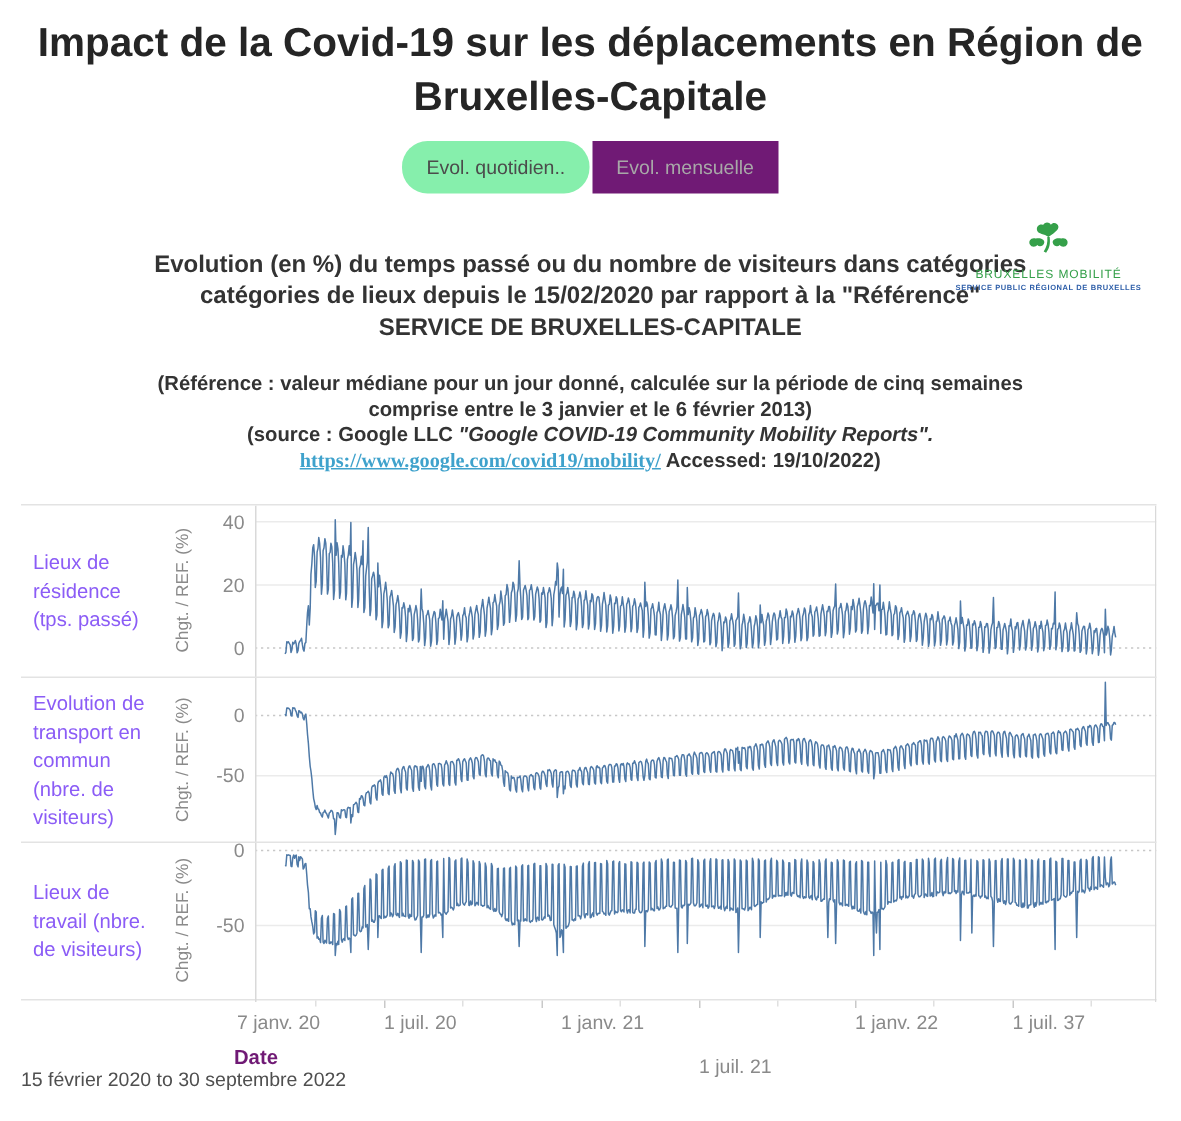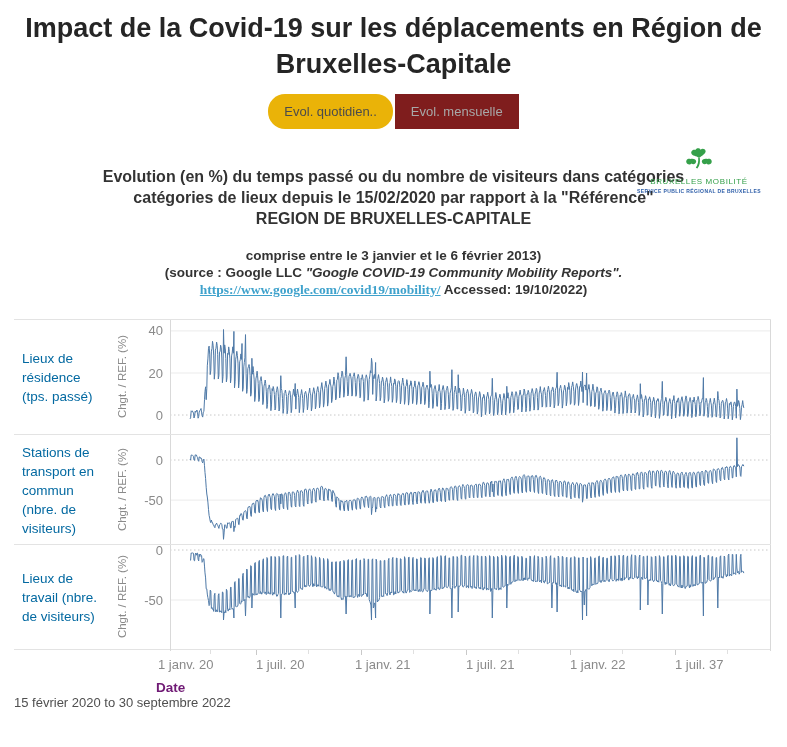--- a/index.html
+++ b/index.html
@@ -5,39 +5,39 @@
   * { box-sizing: border-box; margin: 0; padding: 0; }
   body { background: #ffffff; font-family: "Liberation Sans", sans-serif; }
   .page { position: relative; width: 787px; height: 747px; background: #fff; overflow: hidden; }
 
   .title { padding-top: 10px; text-align: center; font-size: 27px; line-height: 36px;
            font-weight: 700; color: #252525; letter-spacing: 0; }
 
   .tabs { margin-top: 12px; display: flex; justify-content: center; gap: 2px; }
   .tab { height: 35px; line-height: 35px; padding: 0 16px; font-size: 13px; min-width: 113px;
          text-align: center; cursor: pointer; border: none; }
-  .tab.active { background: #eab308; color: #4b4b4b; border-radius: 17px; }
-  .tab.inactive { background: #7f1d1d; color: #a8a8a8; }
+  .tab.active { background: #86efac; color: #4b4b4b; border-radius: 17px; }
+  .tab.inactive { background: #701a75; color: #a8a8a8; }
 
   .logo { position: absolute; top: 146px; right: 8px; width: 160px; text-align: center; }
   .logo .lname { font-size: 8px; font-weight: 400; letter-spacing: 0.6px; margin-top: 1px; }
   .logo .ltag  { font-size: 5px; font-weight: 700; letter-spacing: 0.4px; margin-top: 2px; }
 
   .subtitle { margin-top: 37px; text-align: center; font-size: 16px; line-height: 21px;
               font-weight: 700; color: #333333; }
   .refnote { margin-top: 18px; text-align: center; font-size: 13.5px; line-height: 17px;
              font-weight: 700; color: #333333; }
   .refnote .ital { font-style: italic; }
   .refnote a { font-weight: 700; text-decoration: underline; }
 
   .chartpanel { position: relative; margin-top: 21px; margin-left: 14px; width: 757px; }
   .crow { position: relative; border-top: 1px solid #e3e3e3; }
   .crow:last-of-type { border-bottom: 1px solid #e3e3e3; }
   .rlabel { position: absolute; left: 8px; top: 50%; transform: translateY(-50%);
-            width: 92px; font-size: 13.5px; line-height: 19px; color: #0369a1; }
+            width: 92px; font-size: 13.5px; line-height: 19px; color: #8b5cf6; }
   .ylab { position: absolute; left: 98px; top: 0; height: 100%; width: 20px;
           display: flex; align-items: center; justify-content: center; }
   .ylab span { writing-mode: vertical-rl; transform: rotate(180deg); font-size: 11.5px; color: #8a8a8a; }
   .plot { position: absolute; left: 120px; top: 0; }
   svg text.ytick { font-family: "Liberation Sans", sans-serif; font-size: 13px; fill: #8a8a8a; }
 
   .xaxis { position: relative; margin-left: 156px; width: 601px; height: 28px; }
   .xaxis .tickmark { position: absolute; top: 0; width: 1px; height: 5px; background: #c9c9c9; }
   .xaxis .minormark { position: absolute; top: 0; width: 1px; height: 4px; background: #e0e0e0; }
   .xaxis .xlab { position: absolute; top: 7px; font-size: 13px; color: #8a8a8a; white-space: nowrap; }
@@ -67,24 +67,25 @@
         <path d="M14.2 12 h1.6 c0.4 4 0.2 7 -2.4 10.5 l-1.6 -0.8 C13.8 18.6 14.5 15.8 14.2 12 Z"></path>
       </g>
     </svg>
     <div class="lname" style="color: rgb(53, 160, 74);">BRUXELLES MOBILITÉ</div>
     <div class="ltag" style="color: rgb(44, 93, 168);">SERVICE PUBLIC RÉGIONAL DE BRUXELLES</div>
   </div>
 
   <div class="subtitle">
     <div>Evolution (en %) du temps passé ou du nombre de visiteurs dans catégories</div>
     <div>catégories de lieux depuis le 15/02/2020 par rapport à la "Référence"</div>
-    <div>REGION DE BRUXELLES-CAPITALE</div>
+    <div>SERVICE DE BRUXELLES-CAPITALE</div>
   </div>
 
   <div class="refnote">
+    <div>(Référence : valeur médiane pour un jour donné, calculée sur la période de cinq semaines</div>
     <div>comprise entre le 3 janvier et le 6 février 2013)</div>
     <div><span>(source : Google LLC </span><span class="ital">"Google COVID-19 Community Mobility Reports".</span></div>
     <div><a href="#" id="mobility-link" style="color: rgb(63, 162, 204); font-family: Liberation Serif, serif;">https://www.google.com/covid19/mobility/</a><span> Accessed: 19/10/2022)</span></div>
   </div>
 
   <div class="chartpanel">
 
     <div class="crow" id="crow-0" style="height: 115px;">
       <div class="rlabel" id="rlabel-0">
           <div>Lieux de</div>
@@ -102,21 +103,21 @@
             <line x1="36" x2="637" y1="95.0" y2="95.0" stroke="#c8c8c8" stroke-width="1" stroke-dasharray="1.5,2.5"></line>
             <text class="ytick" x="29" y="99.5" text-anchor="end">0</text>
             <path d="M56.0,98.9 56.6,97.9 57.2,90.8 57.7,91.4 58.3,90.9 58.9,92.0 59.5,93.1 60.0,98.0 60.6,96.1 61.2,91.1 61.8,92.3 62.4,91.4 62.9,90.0 63.5,92.4 64.1,98.2 64.7,96.6 65.2,92.0 65.8,90.6 66.4,90.0 67.0,88.5 67.6,92.8 68.1,95.8 68.7,97.1 69.3,91.9 69.9,91.3 70.5,79.7 71.0,71.4 71.6,66.8 72.2,79.7 72.8,68.4 73.3,45.8 73.9,38.9 74.5,28.3 75.1,26.1 75.7,34.1 76.2,54.6 76.8,50.6 77.4,31.1 78.0,28.4 78.5,21.3 79.1,25.2 79.7,35.1 80.3,59.2 80.9,52.2 81.4,30.1 82.0,28.2 82.6,22.1 83.2,25.3 83.7,34.7 84.3,59.0 84.9,55.7 85.5,32.1 86.1,31.2 86.6,25.2 87.2,27.4 87.8,38.0 88.4,62.7 89.0,56.4 89.5,9.5 90.1,33.2 90.7,24.9 91.3,28.9 91.8,38.6 92.4,61.9 93.0,57.8 93.6,33.3 94.2,34.4 94.7,26.9 95.3,31.3 95.9,38.9 96.5,62.9 97.0,58.6 97.6,35.9 98.2,32.9 98.8,26.8 99.4,33.2 99.9,11.4 100.5,67.9 101.1,61.6 101.7,39.2 102.2,36.4 102.8,31.3 103.4,35.6 104.0,43.1 104.6,68.0 105.1,62.7 105.7,41.8 106.3,39.7 106.9,33.9 107.5,39.4 108.0,23.5 108.6,71.3 109.2,68.1 109.8,46.9 110.3,42.5 110.9,37.8 111.5,14.6 112.1,53.5 112.7,73.4 113.2,69.6 113.8,48.8 114.4,46.8 115.0,44.5 115.5,46.6 116.1,55.5 116.7,76.2 117.3,73.1 117.9,38.3 118.4,54.2 119.0,46.5 119.6,52.7 120.2,59.8 120.7,81.5 121.3,77.1 121.9,58.9 122.5,55.8 123.1,51.2 123.6,55.9 124.2,63.3 124.8,81.5 125.4,79.5 126.0,61.0 126.5,59.4 127.1,56.6 127.7,61.6 128.3,66.9 128.8,84.6 129.4,81.0 130.0,66.1 130.6,63.8 131.2,60.0 131.7,63.6 132.3,71.2 132.9,88.5 133.5,84.6 134.0,68.1 134.6,68.3 135.2,64.9 135.8,67.8 136.4,74.3 136.9,90.7 137.5,84.9 138.1,68.6 138.7,70.8 139.2,66.5 139.8,69.1 140.4,74.5 141.0,90.0 141.6,88.3 142.1,72.8 142.7,70.2 143.3,66.7 143.9,69.7 144.4,76.2 145.0,91.0 145.6,89.2 146.2,73.4 146.8,55.7 147.3,68.6 147.9,70.8 148.5,78.6 149.1,93.4 149.7,88.3 150.2,73.4 150.8,72.6 151.4,70.0 152.0,73.3 152.5,76.5 153.1,93.8 153.7,90.3 154.3,75.4 154.9,72.9 155.4,70.7 156.0,71.5 156.6,77.9 157.2,92.7 157.7,90.0 158.3,75.2 158.9,74.9 159.5,69.1 160.1,73.0 160.6,76.3 161.2,63.5 161.8,89.1 162.4,75.5 162.9,73.5 163.5,69.1 164.1,73.1 164.7,77.4 165.3,92.7 165.8,88.0 166.4,75.7 167.0,73.9 167.6,69.6 168.2,73.8 168.7,78.6 169.3,92.5 169.9,87.6 170.5,74.5 171.0,72.7 171.6,71.4 172.2,74.0 172.8,79.0 173.4,89.8 173.9,86.3 174.5,73.6 175.1,72.2 175.7,68.1 176.2,73.1 176.8,75.0 177.4,90.9 178.0,87.2 178.6,74.0 179.1,71.6 179.7,67.7 180.3,70.7 180.9,74.8 181.4,89.0 182.0,85.9 182.6,72.8 183.2,69.4 183.8,66.6 184.3,70.2 184.9,72.8 185.5,87.9 186.1,84.4 186.7,69.7 187.2,67.0 187.8,62.6 188.4,68.0 189.0,73.0 189.5,87.1 190.1,83.0 190.7,68.4 191.3,65.1 191.9,61.1 192.4,64.9 193.0,68.6 193.6,86.1 194.2,82.0 194.7,64.8 195.3,64.2 195.9,59.4 196.5,63.9 197.1,67.0 197.6,82.6 198.2,79.6 198.8,66.4 199.4,64.0 199.9,57.0 200.5,61.8 201.1,66.9 201.7,79.9 202.3,78.2 202.8,60.1 203.4,59.4 204.0,52.7 204.6,55.6 205.1,63.1 205.7,77.9 206.3,72.1 206.9,58.2 207.5,56.4 208.0,51.1 208.6,52.9 209.2,59.0 209.8,77.2 210.4,73.1 210.9,58.1 211.5,55.5 212.1,36.8 212.7,54.3 213.2,61.4 213.8,76.0 214.4,74.3 215.0,56.5 215.6,54.8 216.1,53.3 216.7,56.1 217.3,60.0 217.9,76.1 218.4,74.9 219.0,56.5 219.6,56.0 220.2,52.8 220.8,56.9 221.3,62.6 221.9,76.3 222.5,74.0 223.1,59.1 223.6,57.0 224.2,54.3 224.8,56.1 225.4,62.2 226.0,77.8 226.5,76.7 227.1,58.3 227.7,59.2 228.3,54.7 228.9,58.2 229.4,61.6 230.0,81.4 230.6,78.1 231.2,58.6 231.7,57.5 232.3,54.8 232.9,57.2 233.5,62.0 234.1,80.1 234.6,75.0 235.2,59.6 235.8,56.0 236.4,50.7 236.9,53.0 237.5,38.3 238.1,43.1 238.7,74.4 239.3,59.6 239.8,55.8 240.4,54.4 241.0,58.6 241.6,42.5 242.1,81.0 242.7,76.1 243.3,59.8 243.9,58.4 244.5,54.6 245.0,58.2 245.6,63.4 246.2,80.7 246.8,77.3 247.4,61.3 247.9,61.5 248.5,57.1 249.1,59.5 249.7,66.3 250.2,82.9 250.8,78.7 251.4,62.4 252.0,61.0 252.6,57.7 253.1,59.9 253.7,67.1 254.3,81.3 254.9,78.9 255.4,63.5 256.0,62.5 256.6,56.9 257.2,62.5 257.8,66.4 258.3,82.3 258.9,78.7 259.5,63.3 260.1,64.1 260.6,58.9 261.2,60.1 261.8,66.3 262.4,82.6 263.0,78.8 263.5,64.9 264.1,61.5 264.7,60.7 265.3,61.3 265.9,67.7 266.4,83.9 267.0,79.9 267.6,65.8 268.2,62.4 268.7,58.0 269.3,62.7 269.9,66.4 270.5,84.3 271.1,80.2 271.6,66.5 272.2,65.8 272.8,59.6 273.4,62.4 273.9,69.5 274.5,85.1 275.1,80.5 275.7,65.2 276.3,65.4 276.8,60.8 277.4,62.3 278.0,69.7 278.6,83.6 279.1,80.2 279.7,67.0 280.3,66.6 280.9,60.9 281.5,65.7 282.0,69.3 282.6,84.5 283.2,80.7 283.8,65.7 284.3,64.8 284.9,61.7 285.5,64.0 286.1,70.0 286.7,84.1 287.2,81.7 287.8,67.2 288.4,66.2 289.0,62.2 289.6,64.9 290.1,70.2 290.7,84.6 291.3,81.8 291.9,67.9 292.4,67.1 293.0,65.0 293.6,67.6 294.2,70.1 294.8,87.8 295.3,82.4 295.9,51.2 296.5,67.3 297.1,64.3 297.6,66.1 298.2,73.2 298.8,88.4 299.4,84.9 300.0,69.0 300.5,68.1 301.1,65.5 301.7,69.2 302.3,73.6 302.8,86.2 303.4,86.3 304.0,71.5 304.6,70.0 305.2,64.5 305.7,70.1 306.3,72.7 306.9,90.0 307.5,83.6 308.1,70.7 308.6,68.0 309.2,65.5 309.8,69.2 310.4,73.0 310.9,89.6 311.5,86.3 312.1,70.7 312.7,69.2 313.3,66.2 313.8,68.5 314.4,74.8 315.0,88.9 315.6,87.2 316.1,73.3 316.7,71.0 317.3,67.8 317.9,49.7 318.5,76.1 319.0,90.4 319.6,88.2 320.2,72.8 320.8,69.6 321.3,66.0 321.9,70.0 322.5,74.6 323.1,89.0 323.7,89.0 324.2,54.7 324.8,72.7 325.4,68.1 326.0,70.9 326.6,77.1 327.1,90.9 327.7,88.3 328.3,75.0 328.9,74.0 329.4,68.1 330.0,71.8 330.6,77.4 331.2,93.3 331.8,89.0 332.3,73.3 332.9,72.0 333.5,69.4 334.1,71.7 334.6,76.0 335.2,91.0 335.8,90.3 336.4,74.0 337.0,73.1 337.5,69.4 338.1,71.9 338.7,77.9 339.3,92.8 339.8,91.3 340.4,76.8 341.0,74.0 341.6,71.9 342.2,73.4 342.7,81.0 343.3,94.1 343.9,91.2 344.5,77.9 345.0,76.1 345.6,71.6 346.2,73.8 346.8,81.0 347.4,96.8 347.9,91.8 348.5,77.7 349.1,78.1 349.7,74.3 350.3,76.0 350.8,81.8 351.4,94.6 352.0,91.5 352.6,76.9 353.1,75.9 353.7,72.2 354.3,76.0 354.9,79.5 355.5,93.9 356.0,92.4 356.6,76.8 357.2,75.8 357.8,74.2 358.3,58.3 358.9,80.3 359.5,95.5 360.1,93.0 360.7,79.6 361.2,77.7 361.8,72.5 362.4,76.1 363.0,82.3 363.5,94.7 364.1,92.0 364.7,78.7 365.3,77.4 365.9,74.2 366.4,76.2 367.0,83.5 367.6,94.8 368.2,91.6 368.8,80.5 369.3,78.4 369.9,73.5 370.5,75.9 371.1,81.2 371.6,94.9 372.2,90.1 372.8,66.3 373.4,78.1 374.0,72.7 374.5,76.6 375.1,79.8 375.7,93.2 376.3,90.0 376.8,77.3 377.4,75.1 378.0,71.7 378.6,73.3 379.2,80.2 379.7,92.7 380.3,87.5 380.9,77.2 381.5,73.4 382.0,71.6 382.6,72.9 383.2,78.3 383.8,89.6 384.4,89.0 384.9,76.3 385.5,74.1 386.1,70.1 386.7,74.4 387.3,75.7 387.8,92.0 388.4,87.2 389.0,74.6 389.6,74.7 390.1,69.0 390.7,71.0 391.3,76.4 391.9,91.8 392.5,88.5 393.0,73.9 393.6,74.1 394.2,70.3 394.8,72.3 395.3,77.7 395.9,91.2 396.5,87.1 397.1,73.2 397.7,71.1 398.2,68.6 398.8,71.1 399.4,76.3 400.0,90.1 400.5,88.2 401.1,74.0 401.7,72.0 402.3,68.3 402.9,69.8 403.4,77.3 404.0,90.1 404.6,87.9 405.2,72.9 405.8,71.0 406.3,66.6 406.9,72.1 407.5,74.2 408.1,87.1 408.6,86.1 409.2,71.0 409.8,69.9 410.4,67.6 411.0,71.6 411.5,75.5 412.1,87.2 412.7,86.6 413.3,72.2 413.8,69.5 414.4,66.2 415.0,69.7 415.6,74.0 416.2,86.8 416.7,84.2 417.3,70.5 417.9,70.7 418.5,67.3 419.0,67.3 419.6,72.4 420.2,87.9 420.8,84.5 421.4,70.2 421.9,68.3 422.5,67.1 423.1,52.3 423.7,73.9 424.2,85.7 424.8,82.9 425.4,68.5 426.0,67.9 426.6,65.3 427.1,68.4 427.7,73.0 428.3,88.1 428.9,83.8 429.5,70.7 430.0,69.8 430.6,65.2 431.2,67.2 431.8,72.9 432.3,85.8 432.9,81.7 433.5,67.4 434.1,69.4 434.7,62.6 435.2,65.5 435.8,70.7 436.4,84.4 437.0,82.8 437.5,67.3 438.1,65.5 438.7,61.9 439.3,66.3 439.9,71.8 440.4,85.2 441.0,83.3 441.6,69.0 442.2,65.0 442.7,63.5 443.3,65.7 443.9,70.1 444.5,85.5 445.1,80.2 445.6,66.7 446.2,66.9 446.8,61.0 447.4,66.3 448.0,71.6 448.5,52.1 449.1,82.7 449.7,66.7 450.3,66.2 450.8,65.1 451.4,65.2 452.0,70.1 452.6,53.0 453.2,85.4 453.7,69.4 454.3,69.2 454.9,64.5 455.5,69.1 456.0,73.9 456.6,86.3 457.2,85.9 457.8,71.5 458.4,69.1 458.9,64.2 459.5,68.8 460.1,72.3 460.7,86.8 461.2,86.0 461.8,73.0 462.4,71.9 463.0,66.8 463.6,68.0 464.1,73.4 464.7,89.3 465.3,86.3 465.9,71.6 466.5,70.4 467.0,68.1 467.6,72.2 468.2,75.1 468.8,91.2 469.3,88.5 469.9,73.4 470.5,72.1 471.1,70.5 471.7,72.6 472.2,74.9 472.8,90.6 473.4,87.1 474.0,73.0 474.5,72.7 475.1,70.1 475.7,71.5 476.3,77.7 476.9,90.7 477.4,89.3 478.0,76.8 478.6,73.1 479.2,72.0 479.7,74.8 480.3,79.3 480.9,93.1 481.5,88.3 482.1,77.5 482.6,74.6 483.2,71.8 483.8,73.8 484.4,80.1 485.0,93.9 485.5,91.3 486.1,75.5 486.7,76.1 487.3,72.6 487.8,73.9 488.4,79.0 489.0,93.6 489.6,90.2 490.2,77.2 490.7,77.0 491.3,70.9 491.9,75.7 492.5,78.7 493.0,93.2 493.6,89.9 494.2,76.0 494.8,75.0 495.4,73.6 495.9,74.7 496.5,80.0 497.1,93.0 497.7,89.3 498.2,77.1 498.8,76.8 499.4,74.4 500.0,78.3 500.6,80.1 501.1,93.0 501.7,90.7 502.3,79.9 502.9,77.8 503.4,74.9 504.0,78.4 504.6,82.6 505.2,95.4 505.8,90.9 506.3,63.7 506.9,78.6 507.5,74.6 508.1,78.5 508.7,82.3 509.2,97.0 509.8,94.1 510.4,79.6 511.0,79.8 511.5,75.7 512.1,77.7 512.7,84.0 513.3,95.1 513.9,95.0 514.4,79.0 515.0,79.6 515.6,76.8 516.2,78.6 516.7,82.5 517.3,96.8 517.9,93.2 518.5,81.2 519.1,81.2 519.6,77.3 520.2,79.5 520.8,85.2 521.4,97.9 521.9,93.9 522.5,80.8 523.1,81.1 523.7,78.7 524.3,78.8 524.8,82.6 525.4,98.4 526.0,94.2 526.6,82.9 527.2,79.8 527.7,78.4 528.3,61.4 528.9,84.6 529.5,95.4 530.0,94.6 530.6,81.4 531.2,81.3 531.8,77.3 532.4,79.3 532.9,84.0 533.5,95.8 534.1,95.8 534.7,83.0 535.2,81.2 535.8,78.6 536.4,81.3 537.0,84.6 537.6,98.9 538.1,94.2 538.7,80.1 539.3,80.3 539.9,75.6 540.4,81.3 541.0,83.6 541.6,97.9 542.2,93.1 542.8,80.8 543.3,82.2 543.9,78.4 544.5,78.0 545.1,83.3 545.7,96.3 546.2,93.4 546.8,81.9 547.4,79.1 548.0,76.7 548.5,80.0 549.1,83.8 549.7,96.3 550.3,94.0 550.9,83.0 551.4,79.1 552.0,75.9 552.6,78.3 553.2,85.0 553.7,96.5 554.3,93.0 554.9,81.9 555.5,80.8 556.1,77.5 556.6,79.8 557.2,83.8 557.8,97.6 558.4,94.4 558.9,80.2 559.5,81.9 560.1,77.1 560.7,81.3 561.3,84.6 561.8,96.8 562.4,94.1 563.0,80.0 563.6,79.7 564.1,76.4 564.7,79.1 565.3,84.4 565.9,95.9 566.5,93.0 567.0,82.0 567.6,82.2 568.2,78.5 568.8,78.9 569.4,57.6 569.9,96.2 570.5,93.0 571.1,82.4 571.7,82.0 572.2,78.4 572.8,80.2 573.4,86.6 574.0,97.4 574.6,94.4 575.1,83.8 575.7,82.4 576.3,78.4 576.9,82.5 577.4,85.1 578.0,97.3 578.6,96.3 579.2,84.2 579.8,81.8 580.3,78.2 580.9,82.3 581.5,85.9 582.1,97.0 582.6,96.7 583.2,83.9 583.8,71.5 584.4,78.7 585.0,80.4 585.5,85.8 586.1,97.9 586.7,96.6 587.3,83.6 587.9,81.8 588.4,80.5 589.0,80.6 589.6,86.0 590.2,99.0 590.7,95.6 591.3,82.8 591.9,81.8 592.5,78.5 593.1,81.7 593.6,88.1 594.2,98.8 594.8,95.2 595.4,83.5 595.9,84.7 596.5,82.3 597.1,81.9 597.7,87.8 598.3,99.8 598.8,96.2 599.4,86.3 600.0,82.9 600.6,81.9 601.1,83.1 601.7,86.3 602.3,98.2 602.9,69.1 603.5,86.3 604.0,84.8 604.6,80.5 605.2,82.5 605.8,88.5 606.4,99.6 606.9,96.2 607.5,87.3 608.1,84.6 608.7,80.6 609.2,84.9 609.8,87.9 " fill="none" stroke="#4e79a7" stroke-width="1" stroke-linejoin="round"></path>
             <line x1="36.5" x2="36.5" y1="0" y2="115" stroke="#d9d9d9"></line>
             <line x1="636.5" x2="636.5" y1="0" y2="115" stroke="#d9d9d9"></line>
           </svg></div>
     </div>
 
     <div class="crow" id="crow-1" style="height: 110px;">
       <div class="rlabel" id="rlabel-1">
-          <div>Stations de</div>
+          <div>Evolution de</div>
           <div>transport en</div>
           <div>commun</div>
           <div>(nbre. de</div>
           <div>visiteurs)</div>
         </div>
       <div class="ylab">
           <span>Chgt. / REF. (%)</span>
         </div>
       <div class="plot" id="plot-1"><svg width="637" height="110" viewBox="0 0 637 110">
             <line x1="36" x2="637" y1="25.0" y2="25.0" stroke="#c8c8c8" stroke-width="1" stroke-dasharray="1.5,2.5"></line>
@@ -146,30 +147,30 @@
             <path d="M56.0,14.9 56.6,15.2 57.2,7.9 57.7,8.2 58.3,7.9 58.9,8.2 59.5,8.3 60.0,15.4 60.6,15.8 61.2,9.8 61.8,8.0 62.4,10.2 62.9,8.4 63.5,8.1 64.1,14.3 64.7,15.9 65.2,9.2 65.8,11.6 66.4,9.2 67.0,9.9 67.6,10.6 68.1,17.3 68.7,16.5 69.3,13.9 69.9,13.7 70.5,21.1 71.0,27.9 71.6,32.9 72.2,43.8 72.8,43.9 73.3,49.1 73.9,52.6 74.5,55.6 75.1,60.6 75.7,59.5 76.2,45.1 76.8,45.9 77.4,63.4 78.0,62.5 78.5,64.2 79.1,64.0 79.7,66.4 80.3,50.1 80.9,48.3 81.4,66.1 82.0,67.0 82.6,64.8 83.2,65.9 83.7,66.7 84.3,50.3 84.9,48.7 85.5,67.0 86.1,67.0 86.6,65.9 87.2,66.1 87.8,67.7 88.4,47.0 89.0,47.4 89.5,75.0 90.1,67.0 90.7,67.9 91.3,65.5 91.8,67.6 92.4,44.3 93.0,45.8 93.6,64.5 94.2,66.1 94.7,64.2 95.3,63.7 95.9,65.0 96.5,42.4 97.0,42.0 97.6,62.5 98.2,64.3 98.8,63.4 99.4,64.0 99.9,73.0 100.5,37.4 101.1,36.6 101.7,61.4 102.2,61.4 102.8,62.0 103.4,61.5 104.0,60.0 104.6,33.7 105.1,33.5 105.7,58.4 106.3,59.1 106.9,58.7 107.5,55.8 108.0,56.6 108.6,30.4 109.2,28.3 109.8,56.0 110.3,55.5 110.9,54.4 111.5,71.0 112.1,53.8 112.7,24.0 113.2,24.8 113.8,52.2 114.4,51.3 115.0,52.9 115.5,52.9 116.1,51.0 116.7,20.6 117.3,21.2 117.9,63.0 118.4,48.8 119.0,48.5 119.6,49.8 120.2,50.3 120.7,18.2 121.3,17.5 121.9,50.1 122.5,48.8 123.1,49.7 123.6,49.2 124.2,47.9 124.8,17.0 125.4,15.4 126.0,48.8 126.5,46.5 127.1,47.2 127.7,49.2 128.3,47.8 128.8,15.8 129.4,13.8 130.0,47.7 130.6,48.4 131.2,46.9 131.7,48.2 132.3,49.6 132.9,12.5 133.5,13.4 134.0,48.7 134.6,46.8 135.2,48.7 135.8,48.8 136.4,49.1 136.9,11.4 137.5,11.6 138.1,48.6 138.7,50.2 139.2,47.5 139.8,49.1 140.4,48.9 141.0,11.6 141.6,13.0 142.1,48.9 142.7,51.3 143.3,51.1 143.9,49.5 144.4,48.5 145.0,11.4 145.6,12.5 146.2,48.2 146.8,73.0 147.3,49.4 147.9,49.4 148.5,48.2 149.1,10.9 149.7,10.7 150.2,49.9 150.8,49.4 151.4,47.9 152.0,49.4 152.5,47.5 153.1,11.9 153.7,11.1 154.3,47.3 154.9,50.0 155.4,49.1 156.0,47.8 156.6,48.8 157.2,12.5 157.7,12.1 158.3,46.6 158.9,46.3 159.5,46.7 160.1,48.2 160.6,47.5 161.2,63.0 161.8,10.4 162.4,46.0 162.9,46.8 163.5,47.4 164.1,46.3 164.7,45.6 165.3,9.6 165.8,10.5 166.4,43.3 167.0,42.8 167.6,43.4 168.2,44.7 168.7,43.2 169.3,12.3 169.9,11.3 170.5,41.7 171.0,40.1 171.6,41.8 172.2,41.7 172.8,41.3 173.4,10.5 173.9,10.0 174.5,39.8 175.1,41.0 175.7,41.4 176.2,40.0 176.8,39.1 177.4,10.7 178.0,13.1 178.6,41.5 179.1,41.6 179.7,38.7 180.3,41.1 180.9,40.5 181.4,11.8 182.0,13.6 182.6,41.9 183.2,41.0 183.8,39.6 184.3,39.9 184.9,41.3 185.5,12.4 186.1,14.2 186.7,41.5 187.2,41.4 187.8,42.2 188.4,41.8 189.0,41.7 189.5,13.4 190.1,15.9 190.7,43.2 191.3,41.7 191.9,43.2 192.4,43.6 193.0,44.2 193.6,13.7 194.2,15.5 194.7,44.4 195.3,45.6 195.9,43.7 196.5,45.5 197.1,44.5 197.6,17.1 198.2,16.9 198.8,45.9 199.4,47.3 199.9,47.5 200.5,49.1 201.1,46.9 201.7,16.9 202.3,16.7 202.8,50.4 203.4,51.7 204.0,50.5 204.6,51.8 205.1,52.2 205.7,17.1 206.3,16.2 206.9,51.8 207.5,54.6 208.0,53.5 208.6,54.4 209.2,54.4 209.8,15.4 210.4,16.4 210.9,51.9 211.5,51.3 212.1,69.0 212.7,51.5 213.2,52.0 213.8,15.4 214.4,14.6 215.0,52.0 215.6,51.7 216.1,50.5 216.7,51.6 217.3,51.9 217.9,15.3 218.4,14.9 219.0,52.2 219.6,52.9 220.2,51.9 220.8,52.1 221.3,50.7 221.9,14.0 222.5,13.6 223.1,50.2 223.6,52.4 224.2,49.5 224.8,49.8 225.4,51.6 226.0,15.2 226.5,15.1 227.1,51.1 227.7,51.4 228.3,50.6 228.9,49.2 229.4,50.0 230.0,13.6 230.6,15.5 231.2,48.9 231.7,48.0 232.3,48.7 232.9,51.7 233.5,51.5 234.1,14.2 234.6,14.3 235.2,54.5 235.8,56.3 236.4,58.0 236.9,60.0 237.5,75.0 238.1,14.9 238.7,13.8 239.3,63.0 239.8,62.0 240.4,57.9 241.0,58.9 241.6,73.0 242.1,14.2 242.7,16.2 243.3,56.9 243.9,55.7 244.5,55.8 245.0,54.9 245.6,52.6 246.2,15.6 246.8,15.8 247.4,51.3 247.9,51.2 248.5,51.9 249.1,50.6 249.7,51.4 250.2,15.6 250.8,15.3 251.4,48.6 252.0,48.4 252.6,48.9 253.1,50.6 253.7,47.7 254.3,15.4 254.9,13.4 255.4,47.9 256.0,49.9 256.6,47.2 257.2,47.1 257.8,48.0 258.3,14.1 258.9,12.4 259.5,49.8 260.1,49.6 260.6,47.7 261.2,46.5 261.8,49.0 262.4,13.2 263.0,13.0 263.5,46.8 264.1,48.1 264.7,46.9 265.3,47.0 265.9,46.8 266.4,13.7 267.0,14.0 267.6,45.6 268.2,46.0 268.7,47.3 269.3,47.0 269.9,48.2 270.5,11.7 271.1,13.9 271.6,47.2 272.2,48.1 272.8,46.6 273.4,45.2 273.9,45.0 274.5,12.5 275.1,12.0 275.7,47.4 276.3,45.5 276.8,46.1 277.4,46.5 278.0,45.8 278.6,13.5 279.1,12.4 279.7,45.0 280.3,45.8 280.9,44.6 281.5,44.9 282.0,46.0 282.6,13.9 283.2,14.1 283.8,44.7 284.3,46.7 284.9,44.7 285.5,44.5 286.1,46.6 286.7,12.5 287.2,12.9 287.8,46.2 288.4,46.7 289.0,46.7 289.6,44.2 290.1,44.1 290.7,12.9 291.3,13.5 291.9,44.7 292.4,45.9 293.0,46.5 293.6,46.4 294.2,44.8 294.8,13.6 295.3,12.7 295.9,69.0 296.5,45.3 297.1,45.1 297.6,45.8 298.2,44.2 298.8,12.6 299.4,13.4 300.0,44.7 300.5,43.5 301.1,44.0 301.7,45.0 302.3,45.2 302.8,13.3 303.4,11.6 304.0,43.7 304.6,42.6 305.2,44.6 305.7,44.5 306.3,43.0 306.9,10.6 307.5,12.9 308.1,43.8 308.6,43.2 309.2,43.4 309.8,42.1 310.4,42.1 310.9,11.4 311.5,10.7 312.1,41.9 312.7,42.4 313.3,42.7 313.8,41.8 314.4,41.2 315.0,12.8 315.6,13.0 316.1,43.3 316.7,43.6 317.3,43.5 317.9,73.0 318.5,40.6 319.0,11.3 319.6,11.8 320.2,42.5 320.8,43.3 321.3,41.5 321.9,41.8 322.5,41.1 323.1,11.6 323.7,13.1 324.2,67.0 324.8,40.9 325.4,41.4 326.0,40.9 326.6,39.9 327.1,10.4 327.7,10.2 328.3,40.0 328.9,41.9 329.4,41.9 330.0,41.3 330.6,39.8 331.2,11.1 331.8,13.0 332.3,42.6 332.9,42.1 333.5,40.9 334.1,40.9 334.6,43.1 335.2,11.9 335.8,10.8 336.4,41.9 337.0,42.2 337.5,41.4 338.1,43.5 338.7,42.4 339.3,12.5 339.8,10.5 340.4,42.5 341.0,42.4 341.6,42.0 342.2,43.7 342.7,41.8 343.3,10.6 343.9,11.2 344.5,41.7 345.0,43.5 345.6,43.3 346.2,42.2 346.8,44.1 347.4,11.4 347.9,11.2 348.5,42.4 349.1,45.1 349.7,43.4 350.3,42.2 350.8,43.6 351.4,11.0 352.0,12.6 352.6,45.1 353.1,43.3 353.7,43.7 354.3,44.5 354.9,44.7 355.5,10.6 356.0,11.7 356.6,46.4 357.2,45.7 357.8,43.4 358.3,73.0 358.9,45.6 359.5,11.3 360.1,12.4 360.7,43.8 361.2,43.7 361.8,44.0 362.4,44.7 363.0,42.4 363.5,11.4 364.1,12.2 364.7,45.1 365.3,44.2 365.9,42.8 366.4,43.2 367.0,44.5 367.6,10.2 368.2,12.7 368.8,41.8 369.3,42.3 369.9,41.8 370.5,41.0 371.1,41.0 371.6,10.6 372.2,11.9 372.8,63.0 373.4,39.2 374.0,40.3 374.5,39.8 375.1,39.6 375.7,12.0 376.3,11.3 376.8,39.3 377.4,37.4 378.0,37.6 378.6,37.1 379.2,35.9 379.7,12.2 380.3,10.2 380.9,36.8 381.5,35.6 382.0,34.8 382.6,35.7 383.2,35.6 383.8,11.5 384.4,12.9 384.9,35.4 385.5,35.0 386.1,35.1 386.7,35.2 387.3,35.2 387.8,11.3 388.4,13.0 389.0,35.8 389.6,33.1 390.1,34.8 390.7,32.8 391.3,34.8 391.9,13.1 392.5,13.3 393.0,34.5 393.6,35.4 394.2,33.0 394.8,33.2 395.3,33.7 395.9,11.0 396.5,11.5 397.1,34.0 397.7,35.5 398.2,35.8 398.8,35.0 399.4,36.5 400.0,13.2 400.5,10.6 401.1,35.5 401.7,36.9 402.3,35.8 402.9,36.5 403.4,36.4 404.0,11.3 404.6,13.3 405.2,36.0 405.8,36.9 406.3,35.7 406.9,35.1 407.5,37.8 408.1,12.3 408.6,13.5 409.2,35.4 409.8,37.4 410.4,37.9 411.0,35.5 411.5,36.3 412.1,11.2 412.7,13.8 413.3,38.8 413.8,38.8 414.4,38.0 415.0,37.4 415.6,37.5 416.2,12.2 416.7,10.7 417.3,37.4 417.9,63.0 418.5,39.5 419.0,37.1 419.6,37.7 420.2,12.8 420.8,13.3 421.4,38.1 421.9,39.3 422.5,37.8 423.1,67.0 423.7,40.6 424.2,11.1 424.8,12.8 425.4,39.6 426.0,41.2 426.6,39.9 427.1,40.6 427.7,41.9 428.3,11.3 428.9,11.9 429.5,41.7 430.0,41.5 430.6,40.8 431.2,41.6 431.8,42.2 432.3,12.8 432.9,12.2 433.5,41.3 434.1,44.0 434.7,42.2 435.2,43.6 435.8,43.6 436.4,14.0 437.0,12.5 437.5,44.8 438.1,45.5 438.7,45.4 439.3,44.0 439.9,46.7 440.4,11.6 441.0,12.6 441.6,45.4 442.2,47.2 442.7,47.7 443.3,45.6 443.9,47.9 444.5,12.9 445.1,12.8 445.6,45.1 446.2,45.5 446.8,46.9 447.4,46.0 448.0,47.0 448.5,75.0 449.1,12.0 449.7,46.6 450.3,60.0 450.8,46.1 451.4,46.1 452.0,44.4 452.6,71.0 453.2,12.9 453.7,43.8 454.3,43.7 454.9,44.3 455.5,43.4 456.0,42.4 456.6,11.6 457.2,14.4 457.8,40.8 458.4,39.1 458.9,39.4 459.5,39.5 460.1,39.7 460.7,13.2 461.2,12.8 461.8,39.4 462.4,38.7 463.0,38.2 463.6,38.6 464.1,36.9 464.7,11.5 465.3,11.0 465.9,36.6 466.5,35.7 467.0,37.6 467.6,35.6 468.2,36.0 468.8,13.0 469.3,12.2 469.9,36.7 470.5,35.4 471.1,36.6 471.7,35.9 472.2,34.9 472.8,13.2 473.4,13.2 474.0,35.7 474.5,35.4 475.1,36.8 475.7,34.2 476.3,33.8 476.9,11.0 477.4,11.0 478.0,34.3 478.6,35.8 479.2,35.9 479.7,35.3 480.3,34.7 480.9,10.7 481.5,11.9 482.1,36.3 482.6,34.3 483.2,34.0 483.8,35.2 484.4,35.6 485.0,10.2 485.5,13.1 486.1,35.3 486.7,35.1 487.3,33.0 487.8,35.8 488.4,35.6 489.0,11.0 489.6,10.1 490.2,35.1 490.7,32.5 491.3,33.1 491.9,33.1 492.5,32.6 493.0,12.4 493.6,10.9 494.2,32.8 494.8,35.1 495.4,32.4 495.9,33.3 496.5,33.1 497.1,12.7 497.7,9.7 498.2,33.6 498.8,33.1 499.4,33.8 500.0,33.3 500.6,32.7 501.1,10.3 501.7,11.1 502.3,32.3 502.9,31.7 503.4,33.7 504.0,31.8 504.6,32.7 505.2,12.3 505.8,10.0 506.3,65.0 506.9,34.8 507.5,32.2 508.1,32.9 508.7,34.5 509.2,11.6 509.8,11.5 510.4,33.3 511.0,33.3 511.5,33.4 512.1,32.9 512.7,33.0 513.3,10.8 513.9,60.0 514.4,35.9 515.0,34.8 515.6,35.6 516.2,34.3 516.7,35.4 517.3,11.7 517.9,12.6 518.5,35.2 519.1,35.4 519.6,36.7 520.2,35.4 520.8,35.3 521.4,11.1 521.9,11.7 522.5,36.1 523.1,35.4 523.7,37.0 524.3,36.3 524.8,37.2 525.4,10.6 526.0,12.6 526.6,35.6 527.2,36.5 527.7,38.7 528.3,69.0 528.9,38.6 529.5,11.8 530.0,11.7 530.6,36.9 531.2,39.5 531.8,37.2 532.4,38.8 532.9,39.0 533.5,12.1 534.1,10.4 534.7,38.3 535.2,40.2 535.8,38.5 536.4,41.0 537.0,38.3 537.6,10.7 538.1,10.7 538.7,39.7 539.3,40.6 539.9,40.7 540.4,39.6 541.0,39.3 541.6,10.2 542.2,11.7 542.8,39.6 543.3,39.8 543.9,41.5 544.5,41.5 545.1,42.2 545.7,11.4 546.2,11.6 546.8,42.3 547.4,43.0 548.0,40.0 548.5,42.7 549.1,41.8 549.7,10.7 550.3,11.5 550.9,43.3 551.4,43.4 552.0,41.3 552.6,41.3 553.2,41.1 553.7,11.3 554.3,11.7 554.9,40.2 555.5,42.9 556.1,39.7 556.6,42.1 557.2,39.5 557.8,12.3 558.4,10.6 558.9,41.4 559.5,39.7 560.1,40.7 560.7,39.6 561.3,40.8 561.8,11.8 562.4,11.9 563.0,39.7 563.6,39.9 564.1,38.8 564.7,39.2 565.3,38.3 565.9,10.8 566.5,10.1 567.0,38.1 567.6,37.8 568.2,37.7 568.8,37.1 569.4,71.0 569.9,12.2 570.5,12.8 571.1,38.4 571.7,38.1 572.2,37.3 572.8,37.2 573.4,34.7 574.0,10.4 574.6,10.4 575.1,34.8 575.7,35.5 576.3,36.0 576.9,35.9 577.4,34.7 578.0,11.6 578.6,11.6 579.2,34.8 579.8,33.2 580.3,33.6 580.9,32.2 581.5,32.1 582.1,12.6 582.6,12.6 583.2,33.1 583.8,63.0 584.4,32.1 585.0,33.0 585.5,32.0 586.1,11.9 586.7,10.8 587.3,32.7 587.9,31.3 588.4,32.1 589.0,33.3 589.6,31.2 590.2,11.0 590.7,11.9 591.3,29.8 591.9,30.4 592.5,32.0 593.1,29.3 593.6,30.9 594.2,10.3 594.8,9.1 595.4,31.1 595.9,30.2 596.5,29.4 597.1,30.1 597.7,30.8 598.3,9.2 598.8,9.7 599.4,29.2 600.0,27.9 600.6,28.3 601.1,28.8 601.7,29.5 602.3,9.3 602.9,23.0 603.5,27.9 604.0,26.8 604.6,26.6 605.2,29.2 605.8,27.9 606.4,11.5 606.9,9.3 607.5,27.3 608.1,26.6 608.7,26.0 609.2,26.3 609.8,28.1 " fill="none" stroke="#4e79a7" stroke-width="1" stroke-linejoin="round"></path>
             <line x1="36.5" x2="36.5" y1="0" y2="106" stroke="#d9d9d9"></line>
             <line x1="636.5" x2="636.5" y1="0" y2="106" stroke="#d9d9d9"></line>
           </svg></div>
     </div>
 
   </div>
 
   <div class="xaxis" id="xaxis">
       <div class="minormark" style="left: 54px;"></div>
-      <span class="xlab" style="left: 2px;">1 janv. 20</span>
+      <span class="xlab" style="left: 2px;">7 janv. 20</span>
       <div class="tickmark" style="left: 100px;"></div>
       <div class="minormark" style="left: 152px;"></div>
       <span class="xlab" style="left: 100px; text-align: right;">1 juil. 20</span>
       <div class="tickmark" style="left: 205px;"></div>
       <div class="minormark" style="left: 257px;"></div>
-      <span class="xlab" style="left: 199px;">1 janv. 21</span>
+      <span class="xlab" style="left: 218px;">1 janv. 21</span>
       <div class="tickmark" style="left: 310px;"></div>
       <div class="minormark" style="left: 362px;"></div>
-      <span class="xlab" style="left: 310px;">1 juil. 21</span>
+      <span class="xlab" style="left: 310px; margin-top: 29px;">1 juil. 21</span>
       <div class="tickmark" style="left: 414px;"></div>
       <div class="minormark" style="left: 466px;"></div>
       <span class="xlab" style="left: 414px;">1 janv. 22</span>
       <div class="tickmark" style="left: 519px;"></div>
       <div class="minormark" style="left: 571px;"></div>
       <span class="xlab" style="left: 519px;">1 juil. 37</span>
     </div>
   <div class="xtitle">Date</div>
 
   <div class="footer">15 février 2020 to 30 septembre 2022</div>

